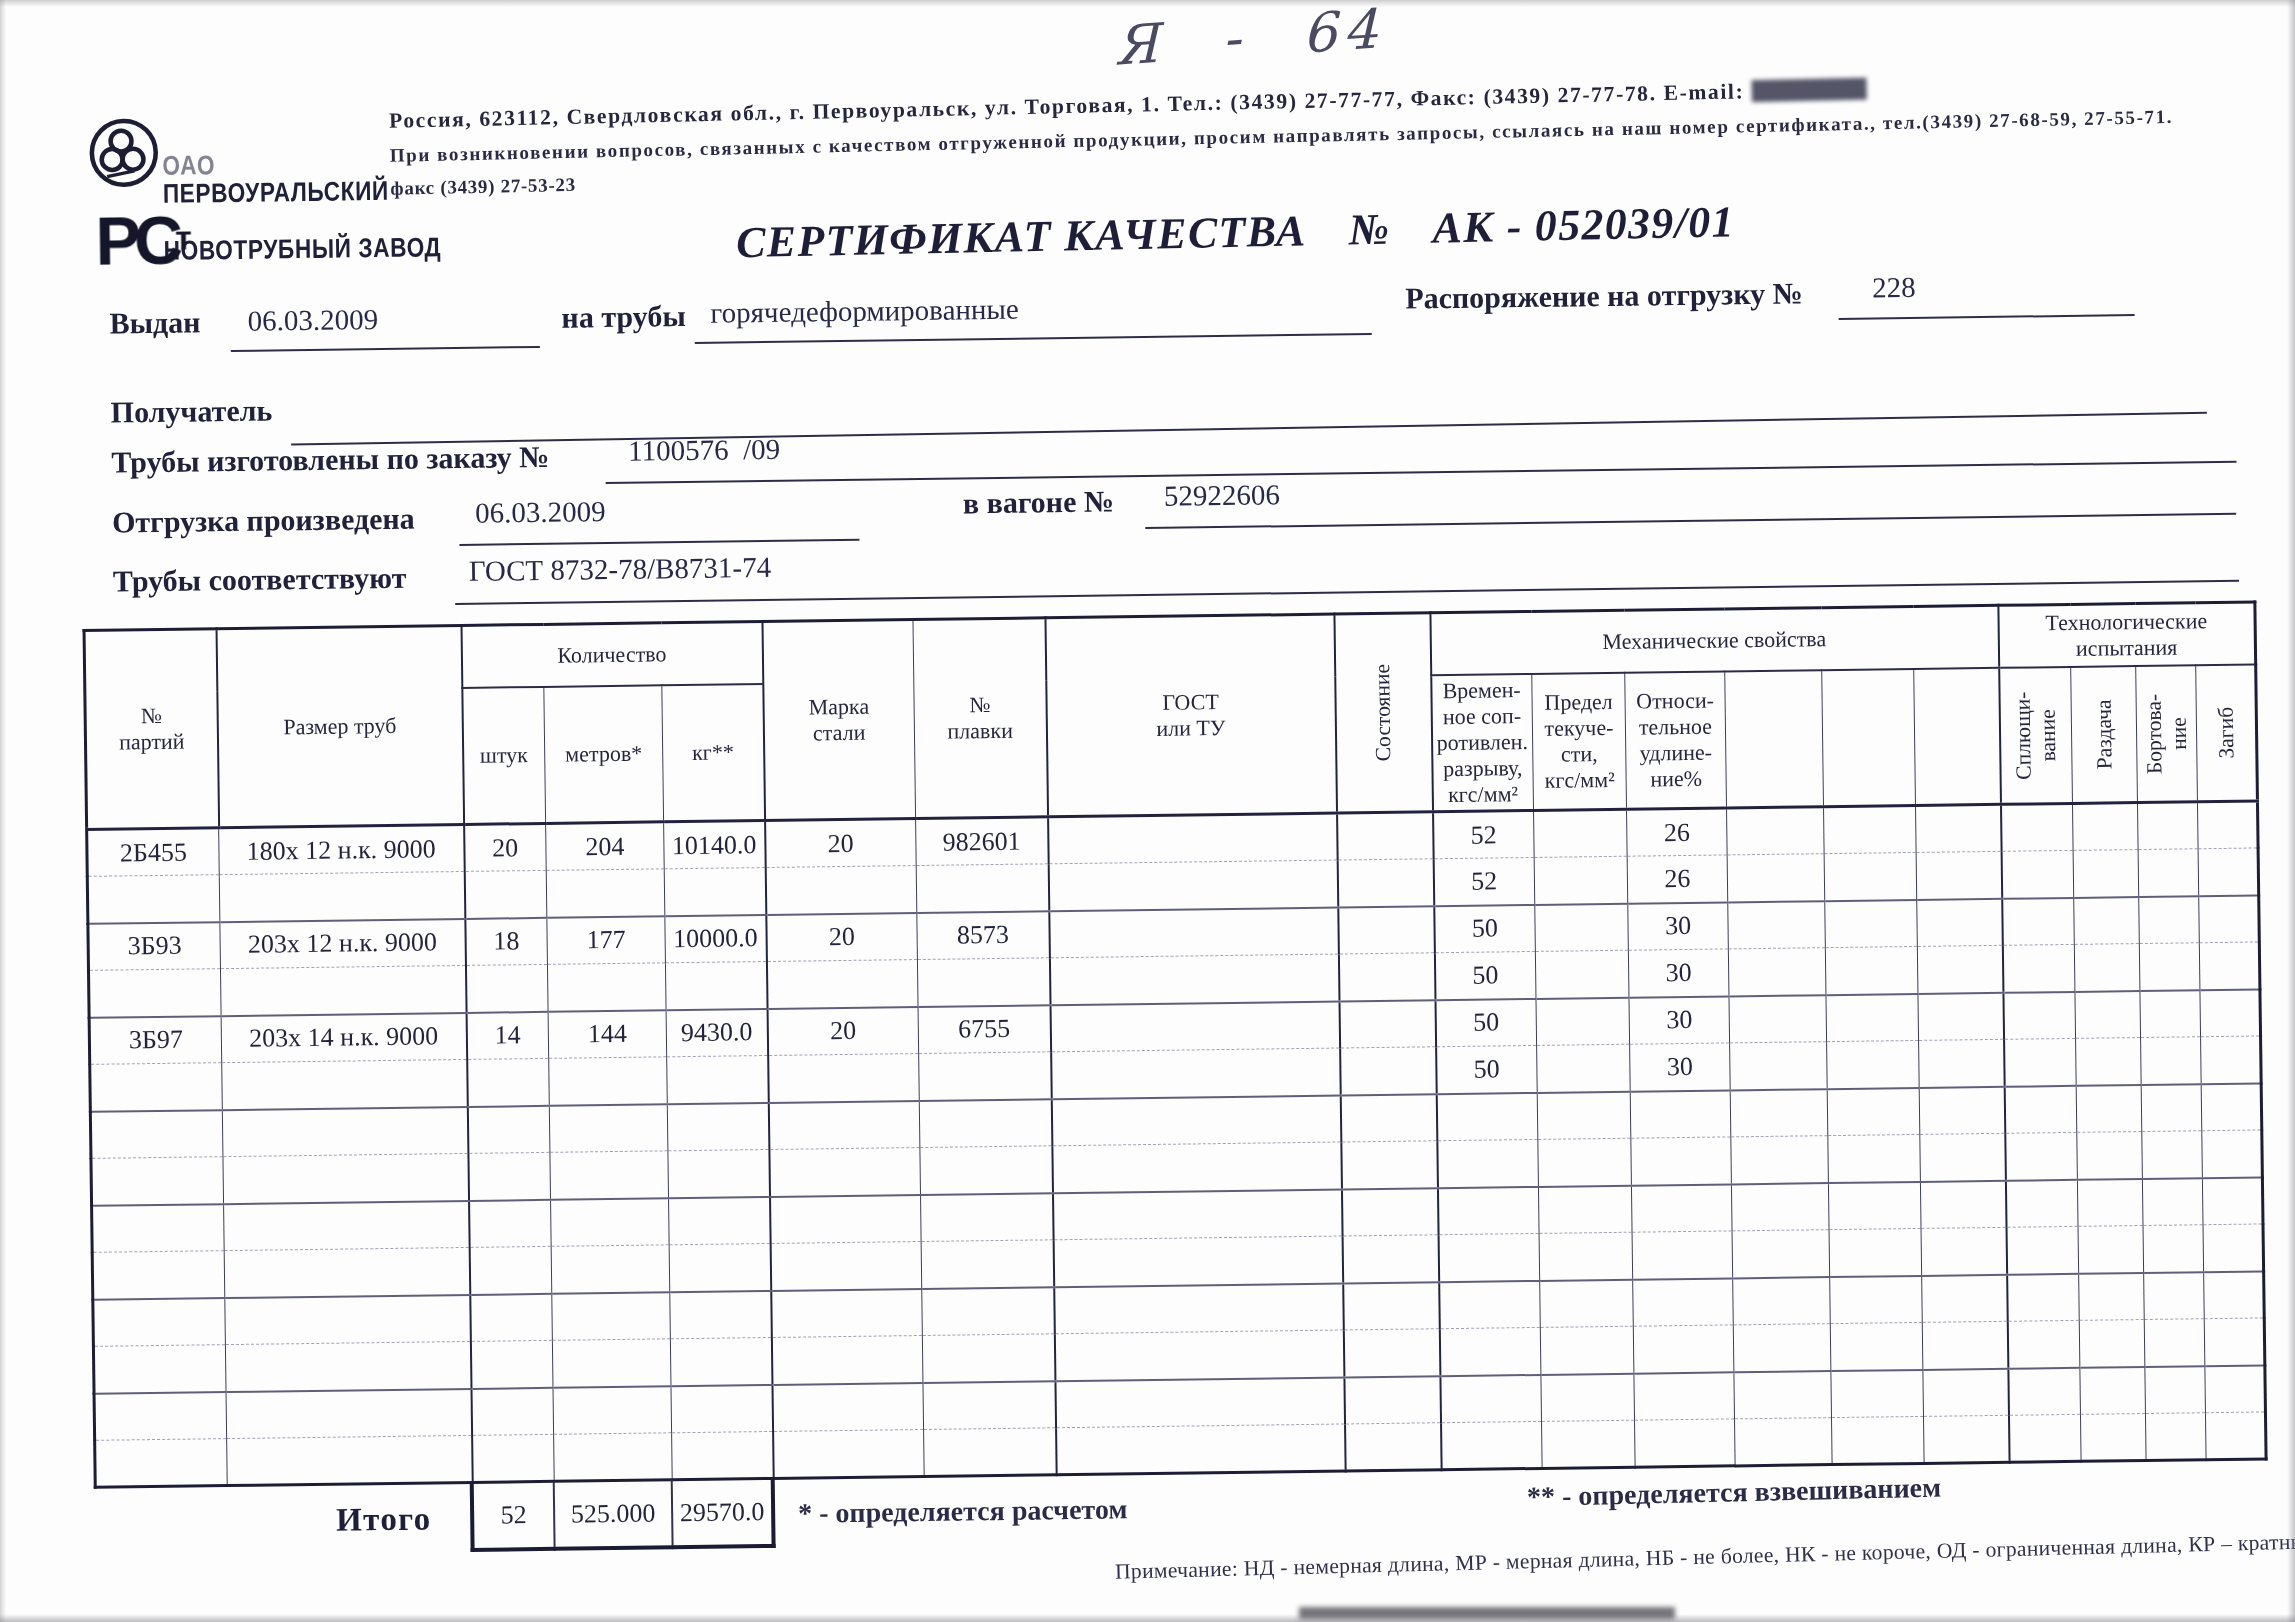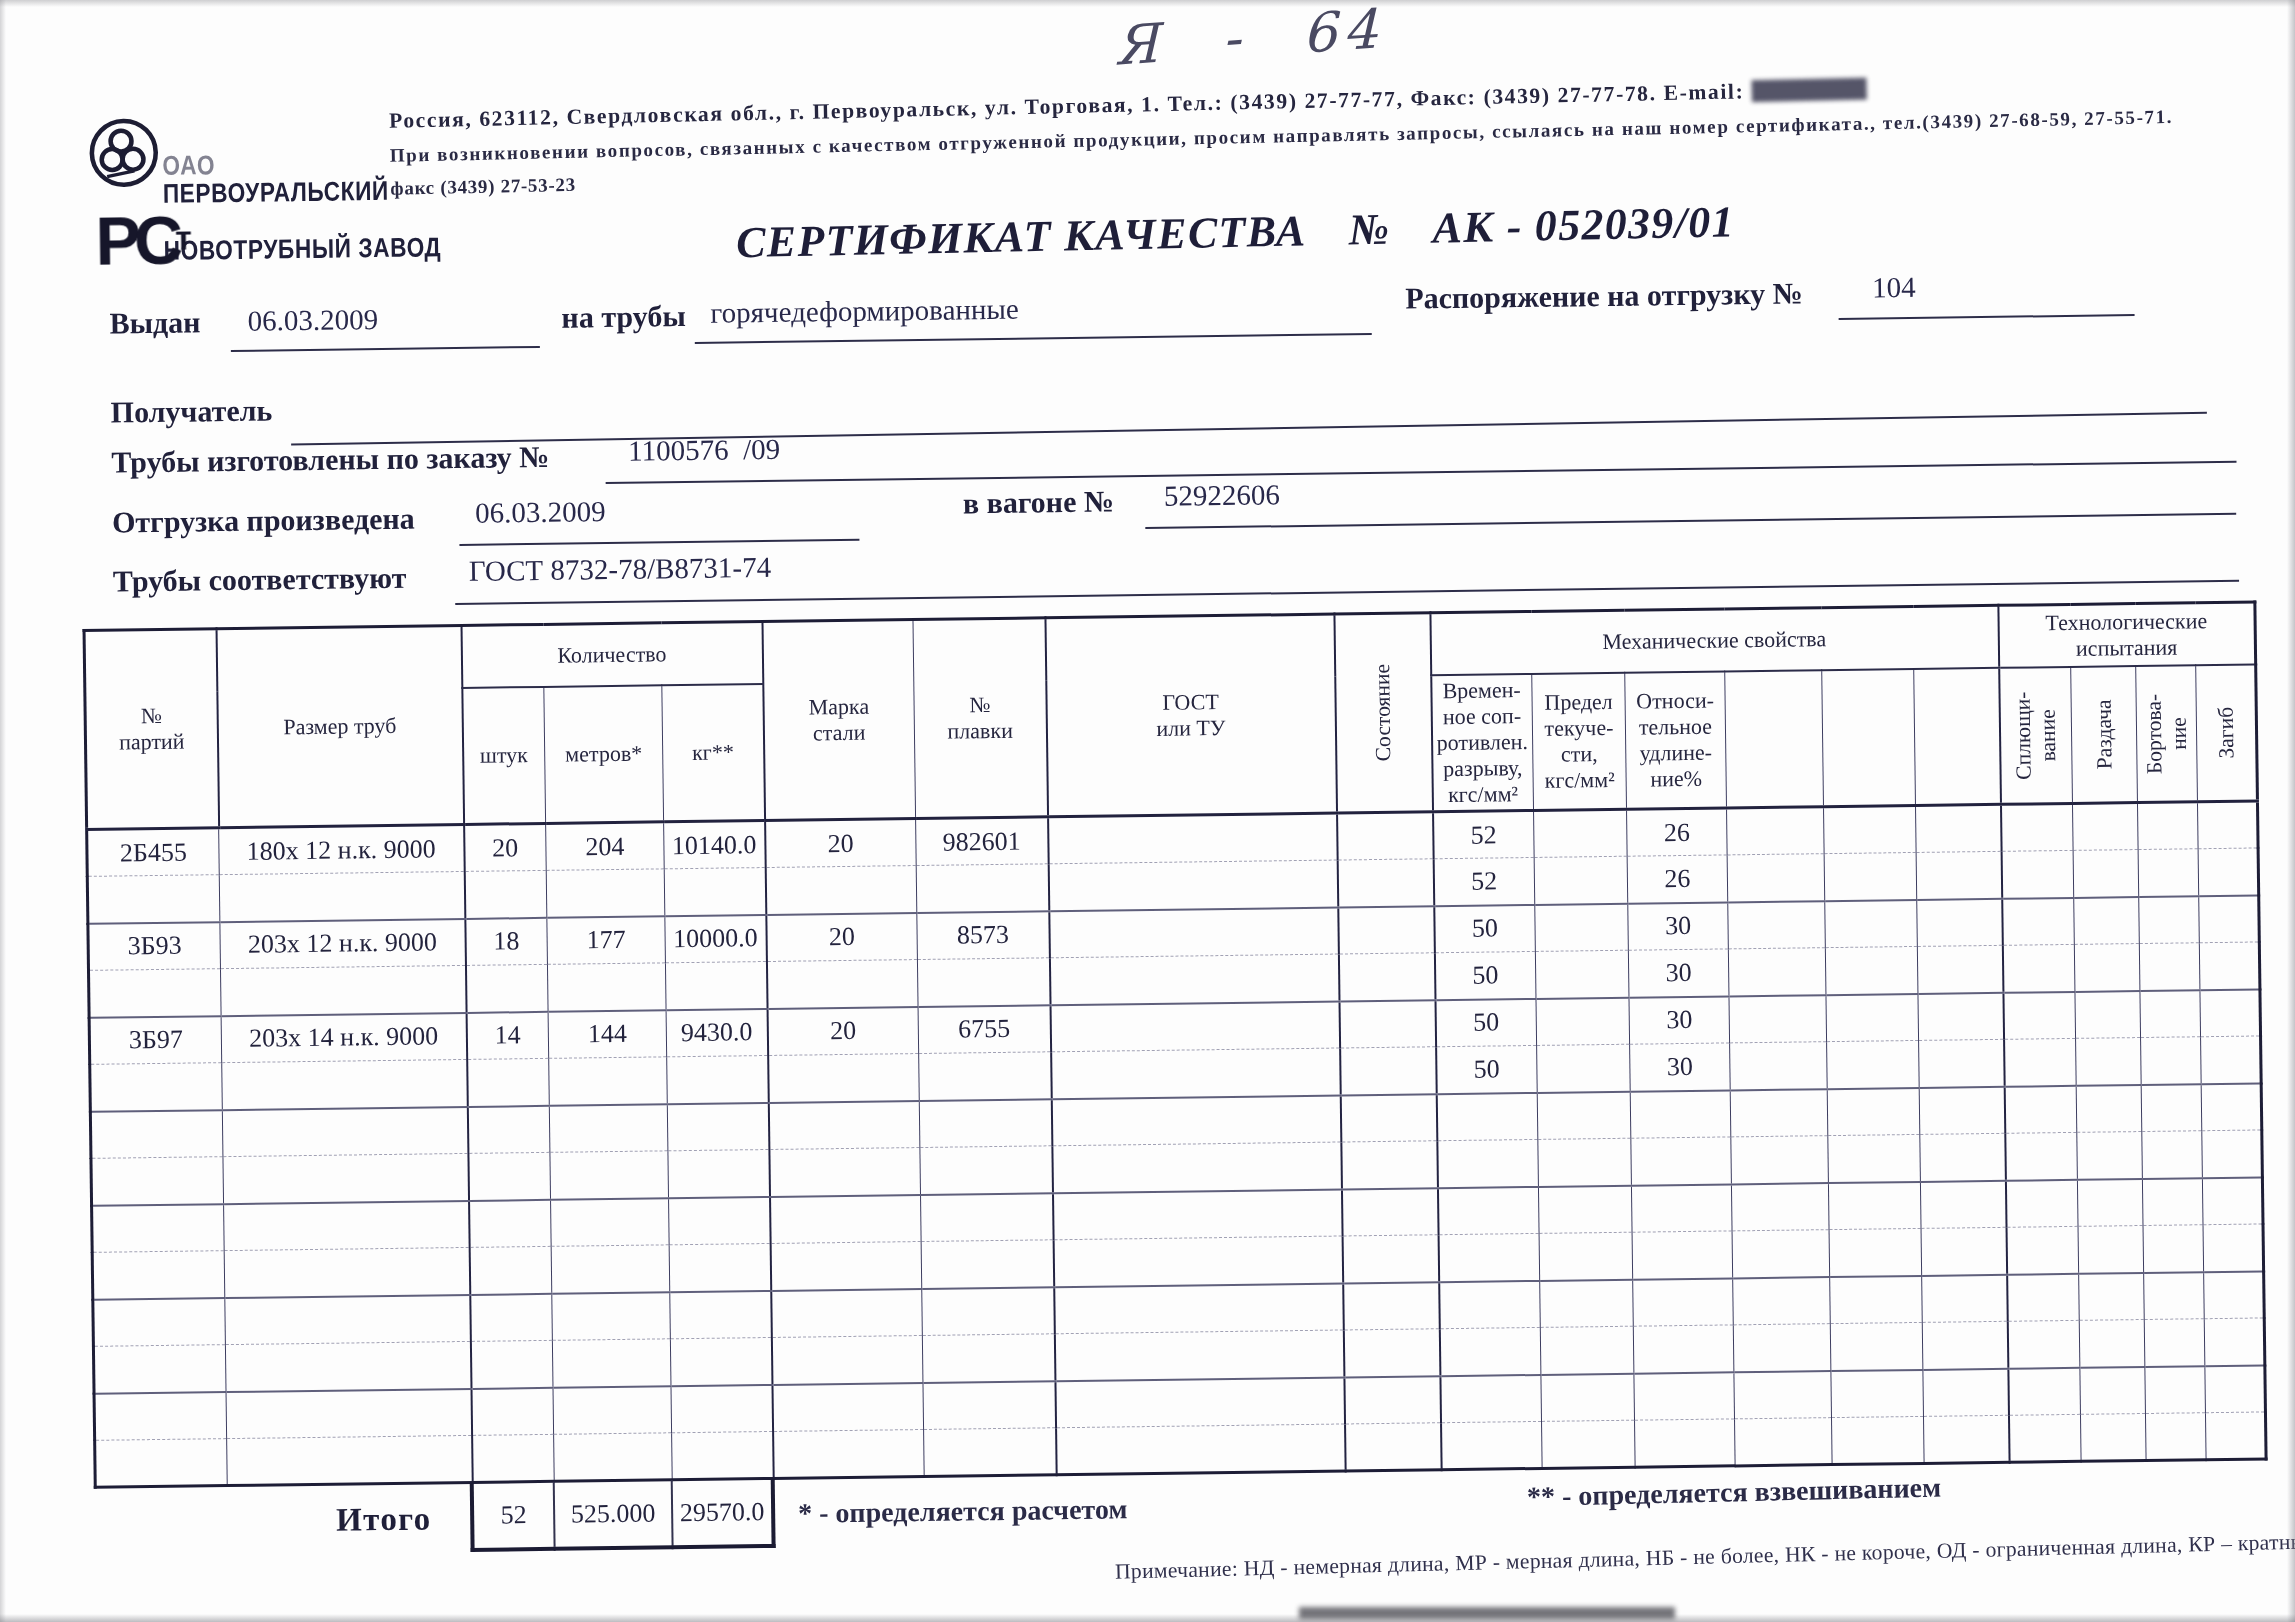--- a/index.html
+++ b/index.html
@@ -126,21 +126,21 @@
       <span>АК - 052039/01</span>
     </div>
 
     <div class="flabel" style="left:116px;top:293px;">Выдан</div>
     <div class="fval" style="left:254px;top:293px;">06.03.2009</div>
     <div class="rule" style="left:237px;top:338px;width:309px;"></div>
     <div class="flabel" style="left:568px;top:293px;">на трубы</div>
     <div class="fval" style="left:717px;top:291px;">горячедеформированные</div>
     <div class="rule" style="left:701px;top:336px;width:677px;"></div>
     <div class="flabel" style="left:1412px;top:285px;">Распоряжение на отгрузку №</div>
-    <div class="fval" style="left:1879px;top:281px;">104</div>
+    <div class="fval" style="left:1879px;top:281px;">228</div>
     <div class="rule" style="left:1845px;top:327px;width:296px;"></div>
 
     <div class="flabel" style="left:116px;top:382px;">Получатель</div>
     <div class="rule" style="left:296px;top:429px;width:1916px;transform:rotate(-0.2deg);"></div>
 
     <div class="flabel" style="left:116px;top:432px;">Трубы изготовлены по заказу №</div>
     <div class="fval" style="left:633px;top:428px;">1100576  /09</div>
     <div class="rule" style="left:610px;top:475px;width:1631px;"></div>
 
     <div class="flabel" style="left:116px;top:492px;">Отгрузка произведена</div>

